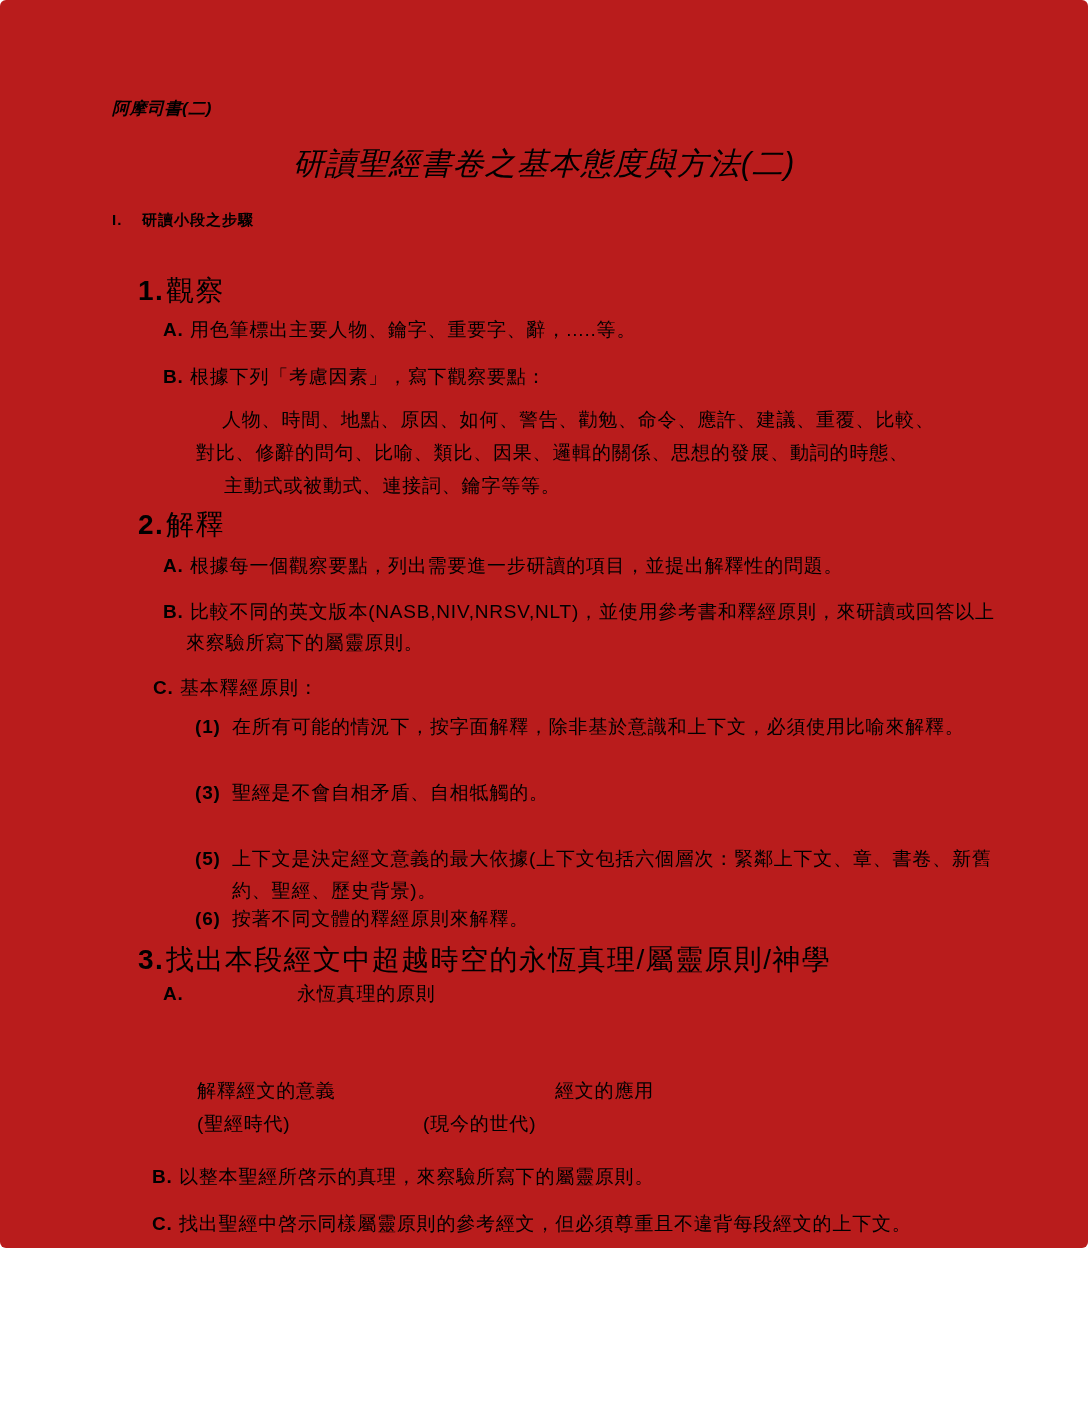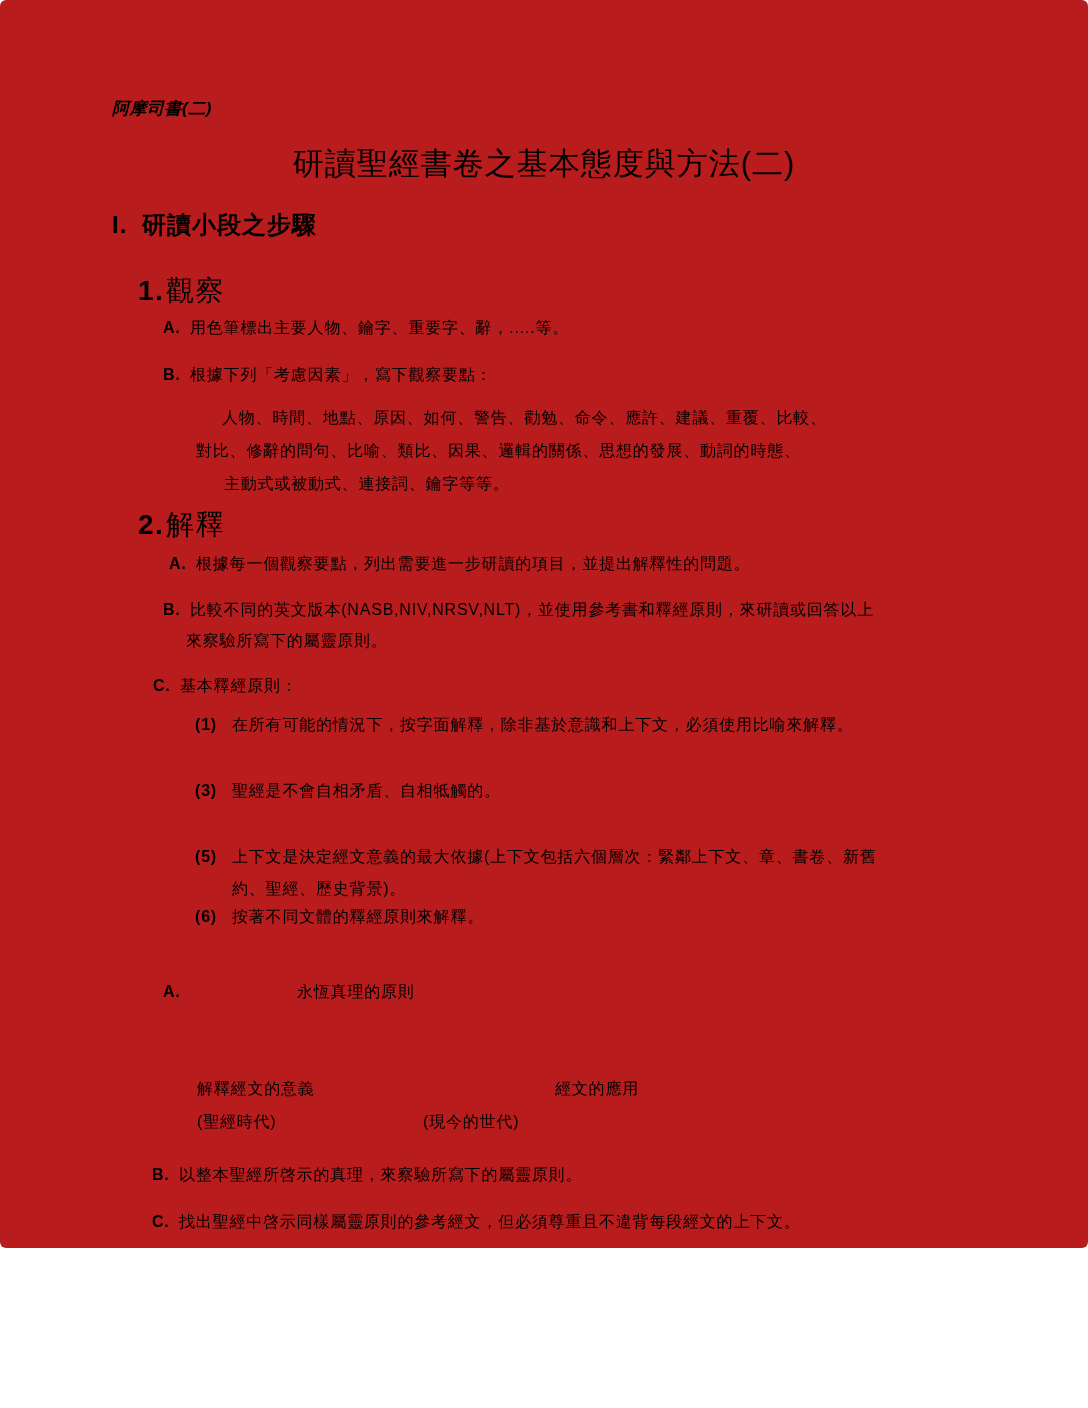--- a/index.html
+++ b/index.html
@@ -9,38 +9,39 @@
     height:1248px;
     background:#b91c1c;
     color:#000;
     font-family:"Liberation Sans", sans-serif;
     overflow:hidden;
     border-radius:6px;
   }
   .line{
     position:absolute;
     white-space:nowrap;
-    font-size:16px;
+    font-size:19px;
     letter-spacing:0.8px;
     line-height:1.15;
   }
   .lbl{font-weight:bold;display:inline-block;}
   .albl{min-width:27px;}
   .numlbl{min-width:28px;}
   .sectlbl{min-width:30px;}
   .pnum{min-width:37px;}
   .note{font-style:italic;font-weight:bold;font-size:17px;letter-spacing:0.5px;}
   .title{
     position:absolute;left:0;width:100%;
     text-align:center;
     font-size:31px;
     letter-spacing:1px;
     white-space:nowrap;
+    font-style:italic;
   }
-  .h1{font-size:24px;font-weight:bold;letter-spacing:1px;}
+  .h1{font-size:15px;font-weight:bold;letter-spacing:1px;}
   .step{font-size:28px;letter-spacing:1.4px;}
   .s3atext{position:absolute;left:134px;}
   .colright-title{position:absolute;left:358px;}
   .colright-sub{position:absolute;left:226px;}
   .pageno{
     position:absolute;left:0;width:100%;
     text-align:center;
     font-size:17px;font-weight:bold;
   }
 </style>
@@ -66,21 +67,21 @@
   <div class="line" style="left:163px;top:366px">
     <span class="lbl albl">B.</span><span>根據下列「考慮因素」，寫下觀察要點：</span>
   </div>
   <div class="line" style="left:222px;top:409px">人物、時間、地點、原因、如何、警告、勸勉、命令、應許、建議、重覆、比較、</div>
   <div class="line" style="left:196px;top:442px">對比、修辭的問句、比喻、類比、因果、邏輯的關係、思想的發展、動詞的時態、</div>
   <div class="line" style="left:224px;top:475px">主動式或被動式、連接詞、鑰字等等。</div>
 
   <div class="line step" style="left:138px;top:509px">
     <span class="lbl numlbl">2.</span><span>解釋</span>
   </div>
-  <div class="line" style="left:169px;top:555px">
+  <div class="line" style="left:163px;top:555px">
     <span class="lbl albl">A.</span><span>根據每一個觀察要點，列出需要進一步研讀的項目，並提出解釋性的問題。</span>
   </div>
   <div class="line" style="left:163px;top:601px">
     <span class="lbl albl">B.</span><span>比較不同的英文版本(NASB,NIV,NRSV,NLT)，並使用參考書和釋經原則，來研讀或回答以上</span>
   </div>
   <div class="line" style="left:186px;top:632px">來察驗所寫下的屬靈原則。</div>
   <div class="line" style="left:153px;top:677px">
     <span class="lbl albl">C.</span><span>基本釋經原則：</span>
   </div>
 
@@ -91,20 +92,23 @@
     <span class="lbl pnum">(3)</span><span>聖經是不會自相矛盾、自相牴觸的。</span>
   </div>
   <div class="line" style="left:195px;top:848px">
     <span class="lbl pnum">(5)</span><span>上下文是決定經文意義的最大依據(上下文包括六個層次：緊鄰上下文、章、書卷、新舊</span>
   </div>
   <div class="line" style="left:232px;top:880px">約、聖經、歷史背景)。</div>
   <div class="line" style="left:195px;top:908px">
     <span class="lbl pnum">(6)</span><span>按著不同文體的釋經原則來解釋。</span>
   </div>
 
+  <div class="line step" style="left:138px;top:944px">
+    <span class="lbl numlbl">3.</span><span>找出本段經文中超越時空的永恆真理/屬靈原則/神學</span>
+  </div>
   <div class="line" style="left:163px;top:983px">
     <span class="lbl albl">A.</span><span class="s3atext">永恆真理的原則</span>
   </div>
 
   <div class="line" style="left:197px;top:1080px">
     <span>解釋經文的意義</span><span class="colright-title">經文的應用</span>
   </div>
   <div class="line" style="left:197px;top:1113px">
     <span>(聖經時代)</span><span class="colright-sub">(現今的世代)</span>
   </div>

